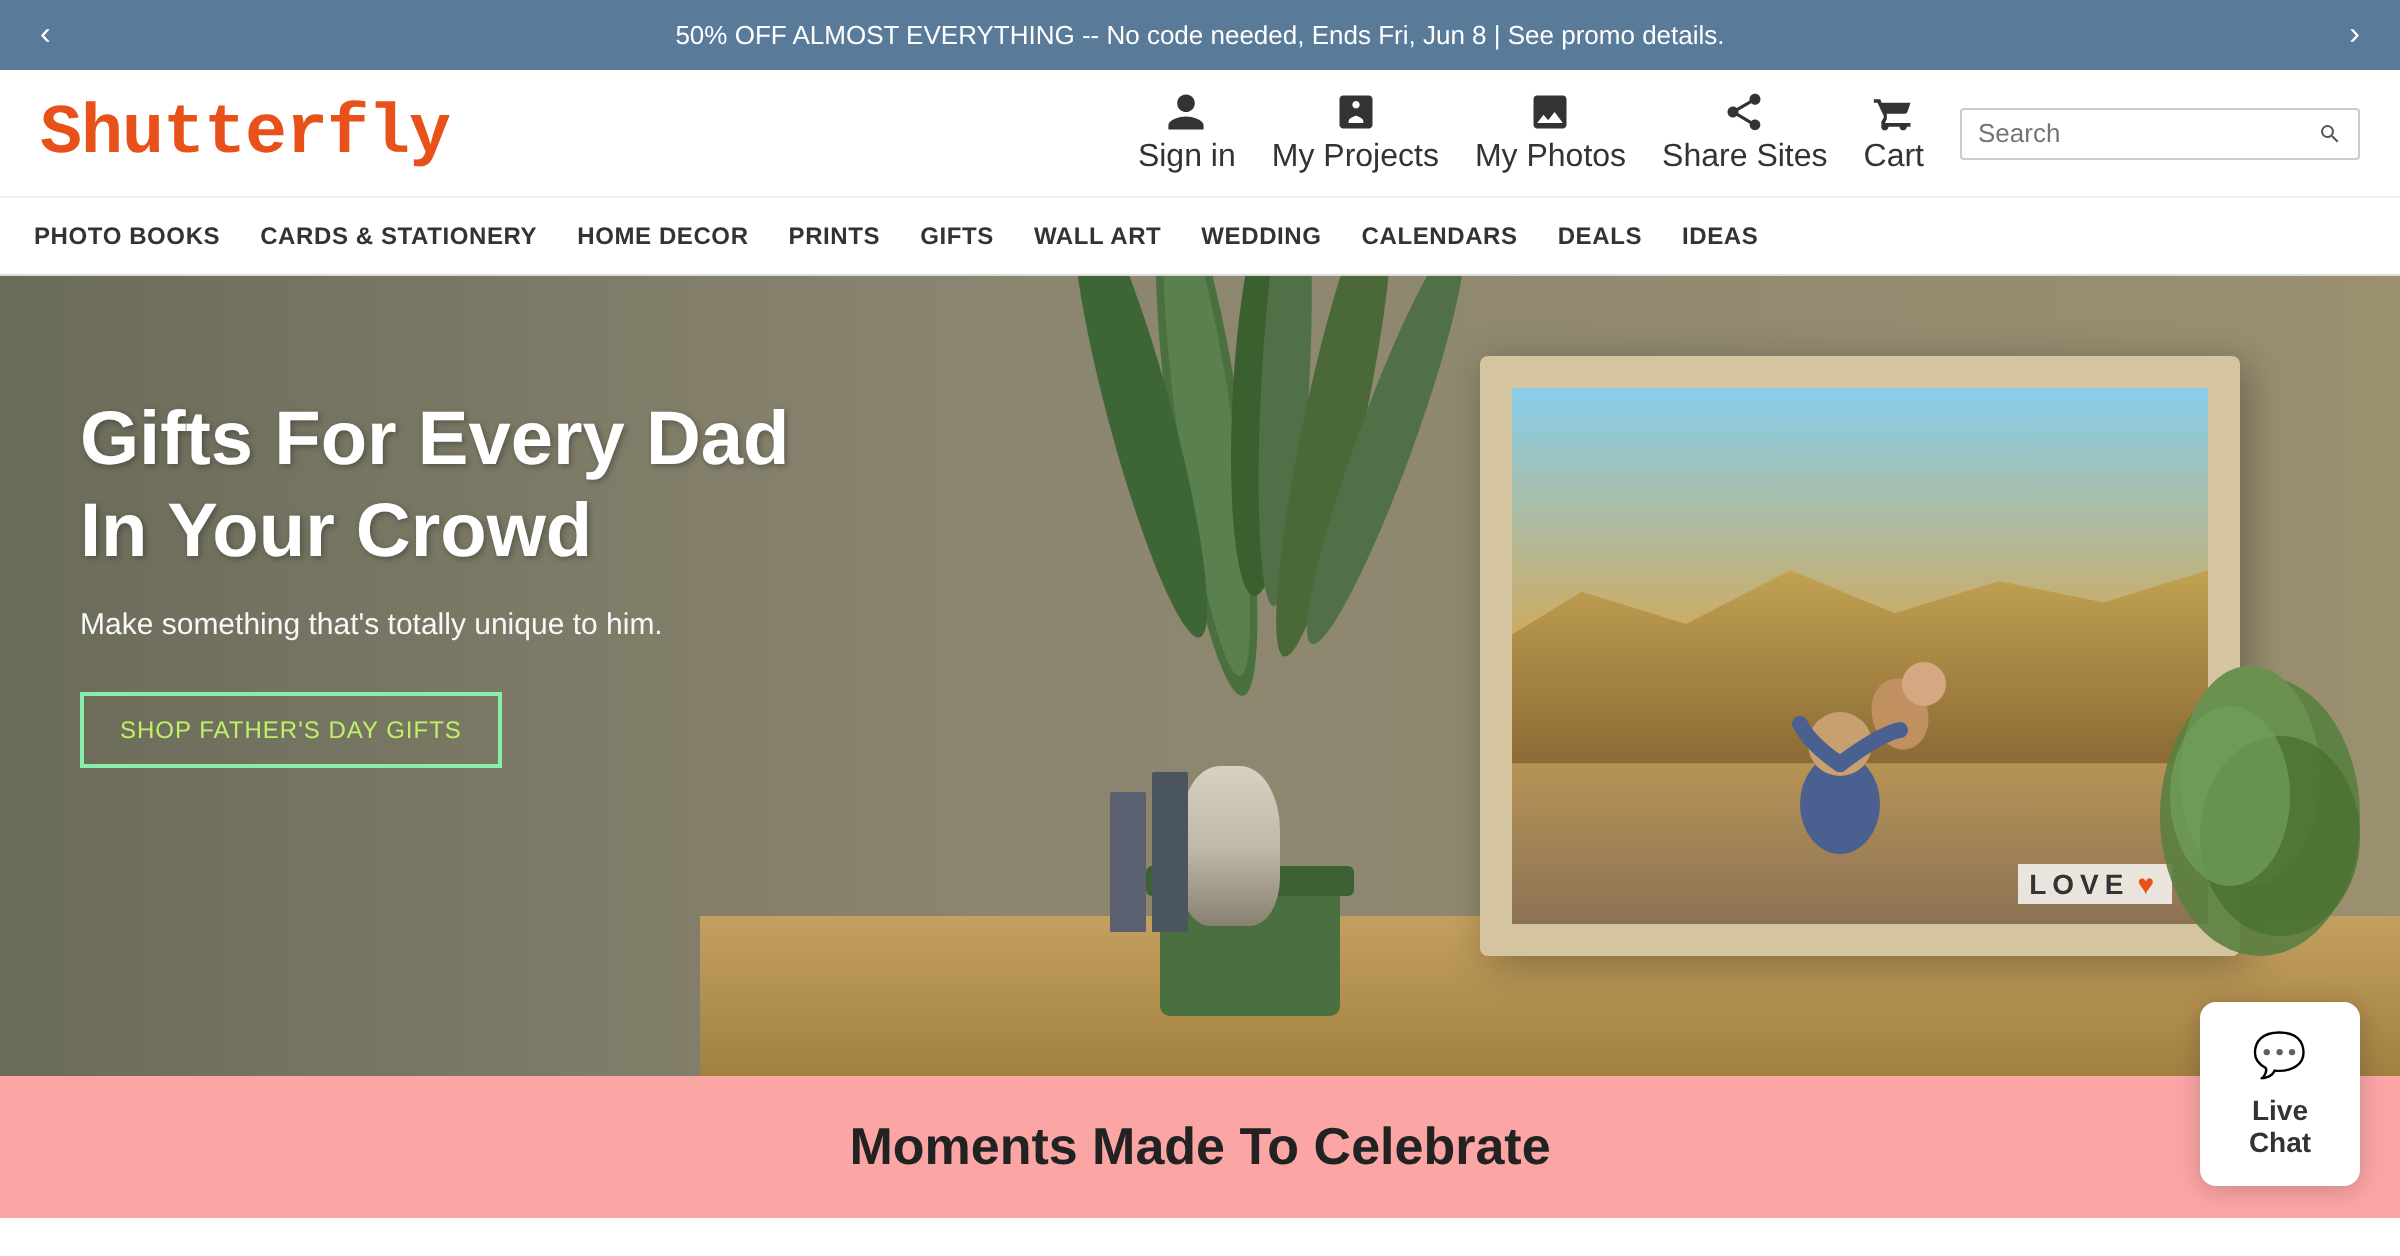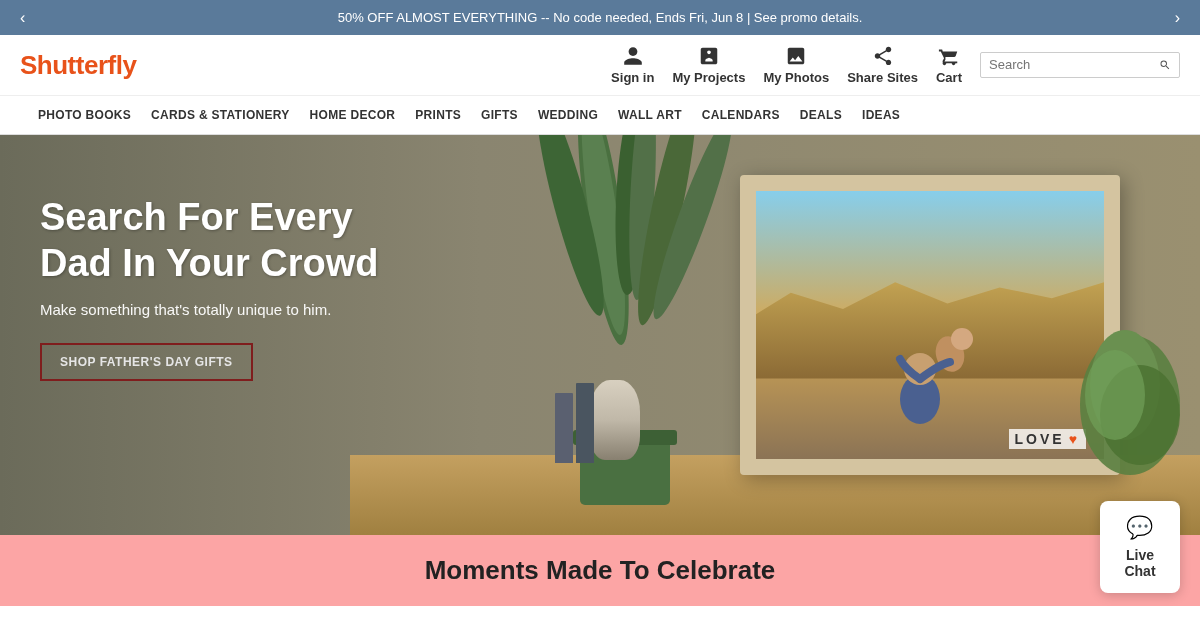--- a/index.html
+++ b/index.html
@@ -33,24 +33,24 @@
     
     .header {
       display: flex;
       align-items: center;
       justify-content: space-between;
       padding: 10px 20px;
       border-bottom: 1px solid #eee;
       background: #fff;
     }
     .logo {
-      font-size: 26px;
+      font-size: 35px;
       font-weight: bold;
       color: #e8521a;
-      font-family: Liberation Sans, sans-serif;
+      font-family: Liberation Mono, monospace;
       letter-spacing: -0.5px;
       text-decoration: none;
     }
     .header-icons {
       display: flex;
       align-items: center;
       gap: 18px;
     }
     .header-icon-item {
       display: flex;
@@ -61,24 +61,23 @@
       color: #333;
       gap: 3px;
       text-decoration: none;
     }
     .header-icon-item svg {
       width: 22px;
       height: 22px;
       fill: #333;
     }
     .header-icon-item .icon-label {
-      font-size: 13px;
+      font-size: 16px;
       color: #333;
       white-space: nowrap;
-      font-weight: bold;
     }
     .search-bar {
       display: flex;
       align-items: flex-start;
       border: 1px solid #ccc;
       border-radius: 2px;
       padding: 4px 8px;
       width: 200px;
     }
     .search-bar input {
@@ -91,21 +90,21 @@
     .search-bar svg {
       width: 16px;
       height: 16px;
       fill: #555;
     }
 
     
     .nav {
       display: flex;
       align-items: center;
-      padding: 0 28px;
+      padding: 0 7px;
       border-bottom: 1px solid #ddd;
       background: #fff;
     }
     .nav a {
       text-decoration: none;
       color: #333;
       font-size: 12px;
       font-weight: 600;
       padding: 12px 10px;
       letter-spacing: 0.3px;
@@ -199,25 +198,25 @@
       margin-bottom: 25px;
       color: rgba(255,255,255,0.95);
     }
     .hero-buttons {
       display: flex;
       gap: 15px;
       flex-wrap: wrap;
     }
     .btn-outline {
       background: transparent;
-      border: 2px solid #7f1d1d;
-      color: #e5e5e5;
+      border: 2px solid #86efac;
+      color: #bef264;
       padding: 10px 18px;
       font-size: 12px;
-      font-weight: 700;
+      font-weight: 400;
       letter-spacing: 0.5px;
       cursor: pointer;
       text-transform: uppercase;
       white-space: nowrap;
     }
 
     
     .shelf {
       position: absolute;
       bottom: 0;
@@ -346,22 +345,22 @@
     </div>
   </div>
 </div>
 
 <nav class="nav">
   <a href="#">PHOTO BOOKS</a>
   <a href="#">CARDS &amp; STATIONERY</a>
   <a href="#">HOME DECOR</a>
   <a href="#">PRINTS</a>
   <a href="#">GIFTS</a>
+  <a href="#">WALL ART</a>
   <a href="#">WEDDING</a>
-  <a href="#">WALL ART</a>
   <a href="#">CALENDARS</a>
   <a href="#">DEALS</a>
   <a href="#">IDEAS</a>
 </nav>
 
 <div class="hero">
   <div class="hero-bg"></div>
 
   <div class="shelf"></div>
 
@@ -410,21 +409,21 @@
   </div>
 
   <svg style="position:absolute;right:10px;bottom:50px;width:120px;height:180px;" viewBox="0 0 120 180">
     <ellipse cx="60" cy="100" rx="50" ry="70" fill="#5a8040" opacity="0.9"></ellipse>
     <ellipse cx="55" cy="80" rx="35" ry="55" fill="#6a9050"></ellipse>
     <ellipse cx="70" cy="110" rx="40" ry="50" fill="#4a7030" opacity="0.8"></ellipse>
     <ellipse cx="45" cy="90" rx="30" ry="45" fill="#70a058" opacity="0.7"></ellipse>
   </svg>
 
   <div class="hero-content">
-    <h1 class="hero-title">Search For Every Dad In Your Crowd</h1>
+    <h1 class="hero-title">Gifts For Every Dad In Your Crowd</h1>
     <p class="hero-subtitle">Make something that's totally unique to him.</p>
     <div class="hero-buttons">
       <button class="btn-outline">SHOP FATHER'S DAY GIFTS</button>
     </div>
   </div>
 </div>
 
 <div class="bottom-tagline">
   <span>Moments Made To Celebrate</span>
 </div>

